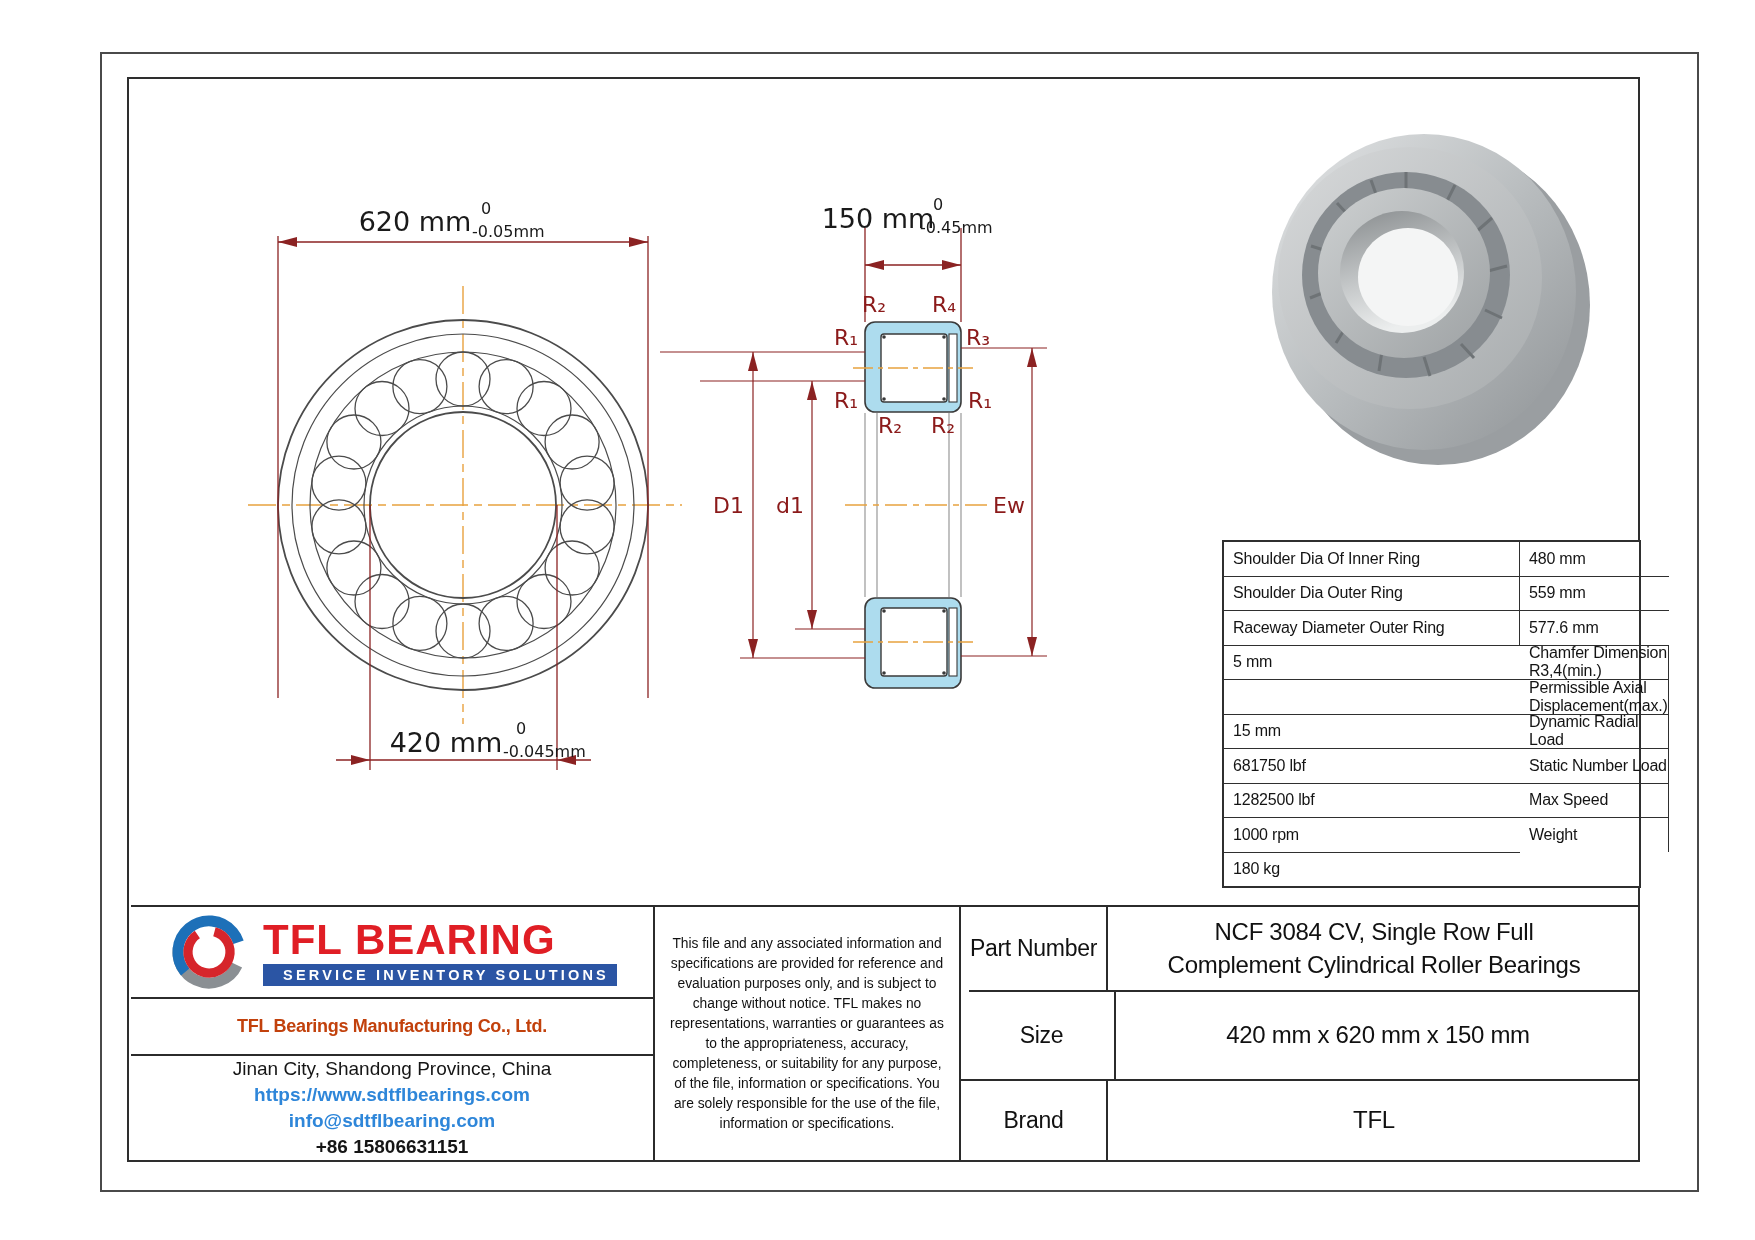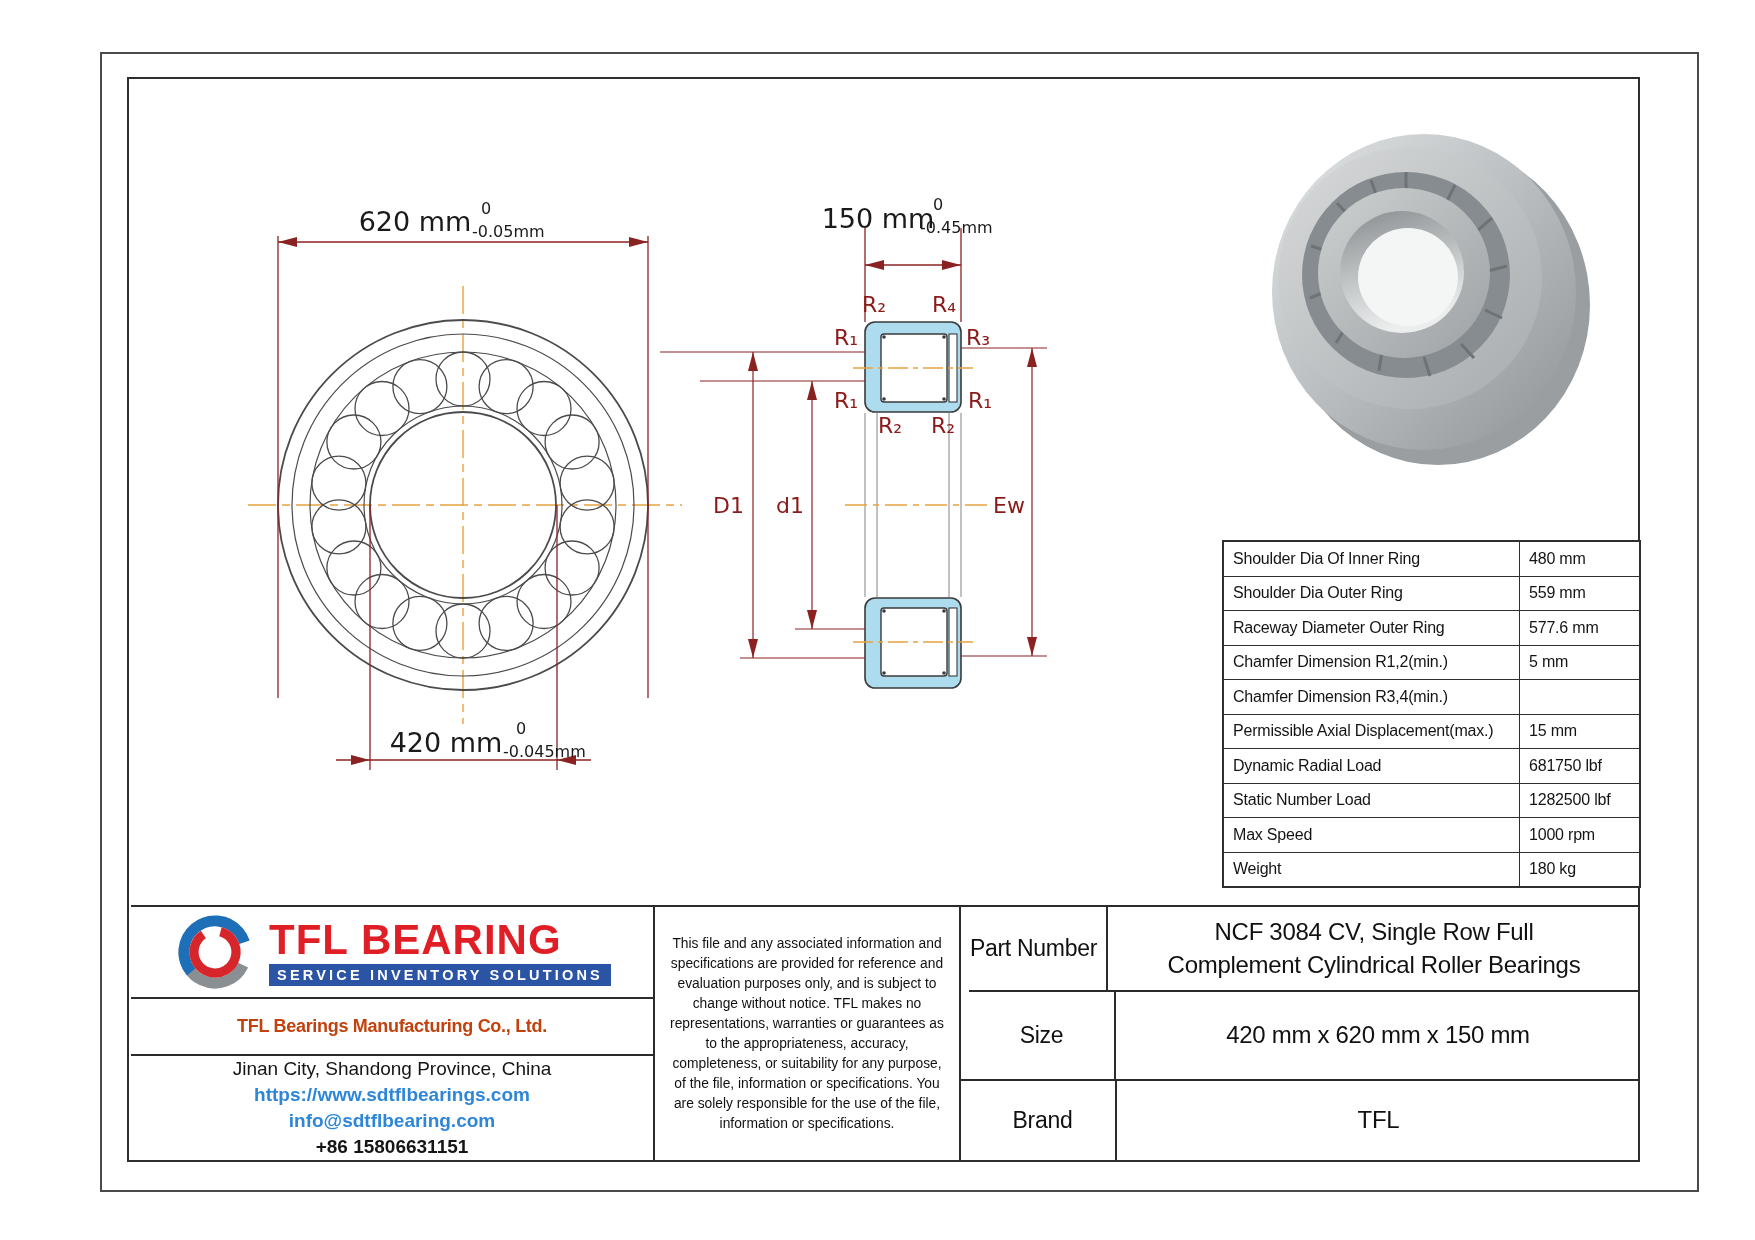--- a/index.html
+++ b/index.html
@@ -25,29 +25,29 @@
   .f-right{flex:1;display:flex;flex-direction:column;}
   .logo-cell{height:91px;display:flex;align-items:center;justify-content:center;gap:12px;}
   .name-cell{height:55px;border-top:2px solid #2b2b2b;display:flex;align-items:center;justify-content:center;
              font-size:18px;font-weight:700;letter-spacing:-0.3px;color:#c2410c;}
   .contact-cell{flex:1;border-top:2px solid #2b2b2b;display:flex;flex-direction:column;align-items:center;
                 justify-content:center;font-size:19px;line-height:26px;color:#151515;}
   .link{color:#2e86d9;text-decoration:none;font-weight:600;}
   .logo-stack{display:flex;flex-direction:column;align-items:flex-start;}
   .logo-title{color:#e01e25;font-weight:700;font-size:42px;letter-spacing:1px;line-height:42px;}
   .logo-tagline{background:#2b55a4;color:#fff;font-weight:700;font-size:14.5px;letter-spacing:3.2px;
-                padding:3px 8px 3px 8px;margin-top:3px;align-self:stretch;text-align:center;}
+                padding:3px 8px 3px 20px;margin-top:3px;align-self:stretch;text-align:center;}
   .disclaimer{font-size:13.8px;line-height:1.45;text-align:center;padding:0 14px;color:#111;}
   .prow{display:flex;border-top:2px solid #2b2b2b;}
   .prow.first{border-top:none;}
   .prow .plab{width:145px;border-right:2px solid #2b2b2b;display:flex;align-items:center;justify-content:center;
               font-size:23px;letter-spacing:-0.3px;color:#111;}
   .prow .pval{flex:1;display:flex;align-items:center;justify-content:center;font-size:24px;color:#111;
               text-align:center;white-space:pre-line;line-height:1.35;letter-spacing:-0.3px;}
-  .r1{height:83px;} .r2{height:87px;margin-left:8px;} .r3{height:81px;padding-left:9px;}
+  .r1{height:83px;} .r2{height:87px;margin-left:8px;} .r3{height:81px;}
 </style>
 </head>
 <body>
 
 <div class="canvas">
   <div class="border-outer"></div>
   <div class="border-inner"></div>
 
   <svg width="1755" height="1240" viewBox="0 0 1755 1240" style="position:absolute;left:0;top:0;">
     <defs>
@@ -239,21 +239,20 @@
     </g>
   </svg>
 
   <div class="spec-table">
     <div class="spec-cell lab first">Shoulder Dia Of Inner Ring</div>
     <div class="spec-cell first">480 mm</div>
     <div class="spec-cell lab">Shoulder Dia Outer Ring</div>
     <div class="spec-cell">559 mm</div>
     <div class="spec-cell lab">Raceway Diameter Outer Ring</div>
     <div class="spec-cell">577.6 mm</div>
-    <div class="spec-cell lab">Chamfer Dimension R1,2(min.)</div>
     <div class="spec-cell">5 mm</div>
     <div class="spec-cell lab">Chamfer Dimension R3,4(min.)</div>
     <div class="spec-cell"></div>
     <div class="spec-cell lab">Permissible Axial Displacement(max.)</div>
     <div class="spec-cell">15 mm</div>
     <div class="spec-cell lab">Dynamic Radial Load</div>
     <div class="spec-cell">681750 lbf</div>
     <div class="spec-cell lab">Static Number Load</div>
     <div class="spec-cell">1282500 lbf</div>
     <div class="spec-cell lab">Max Speed</div>

